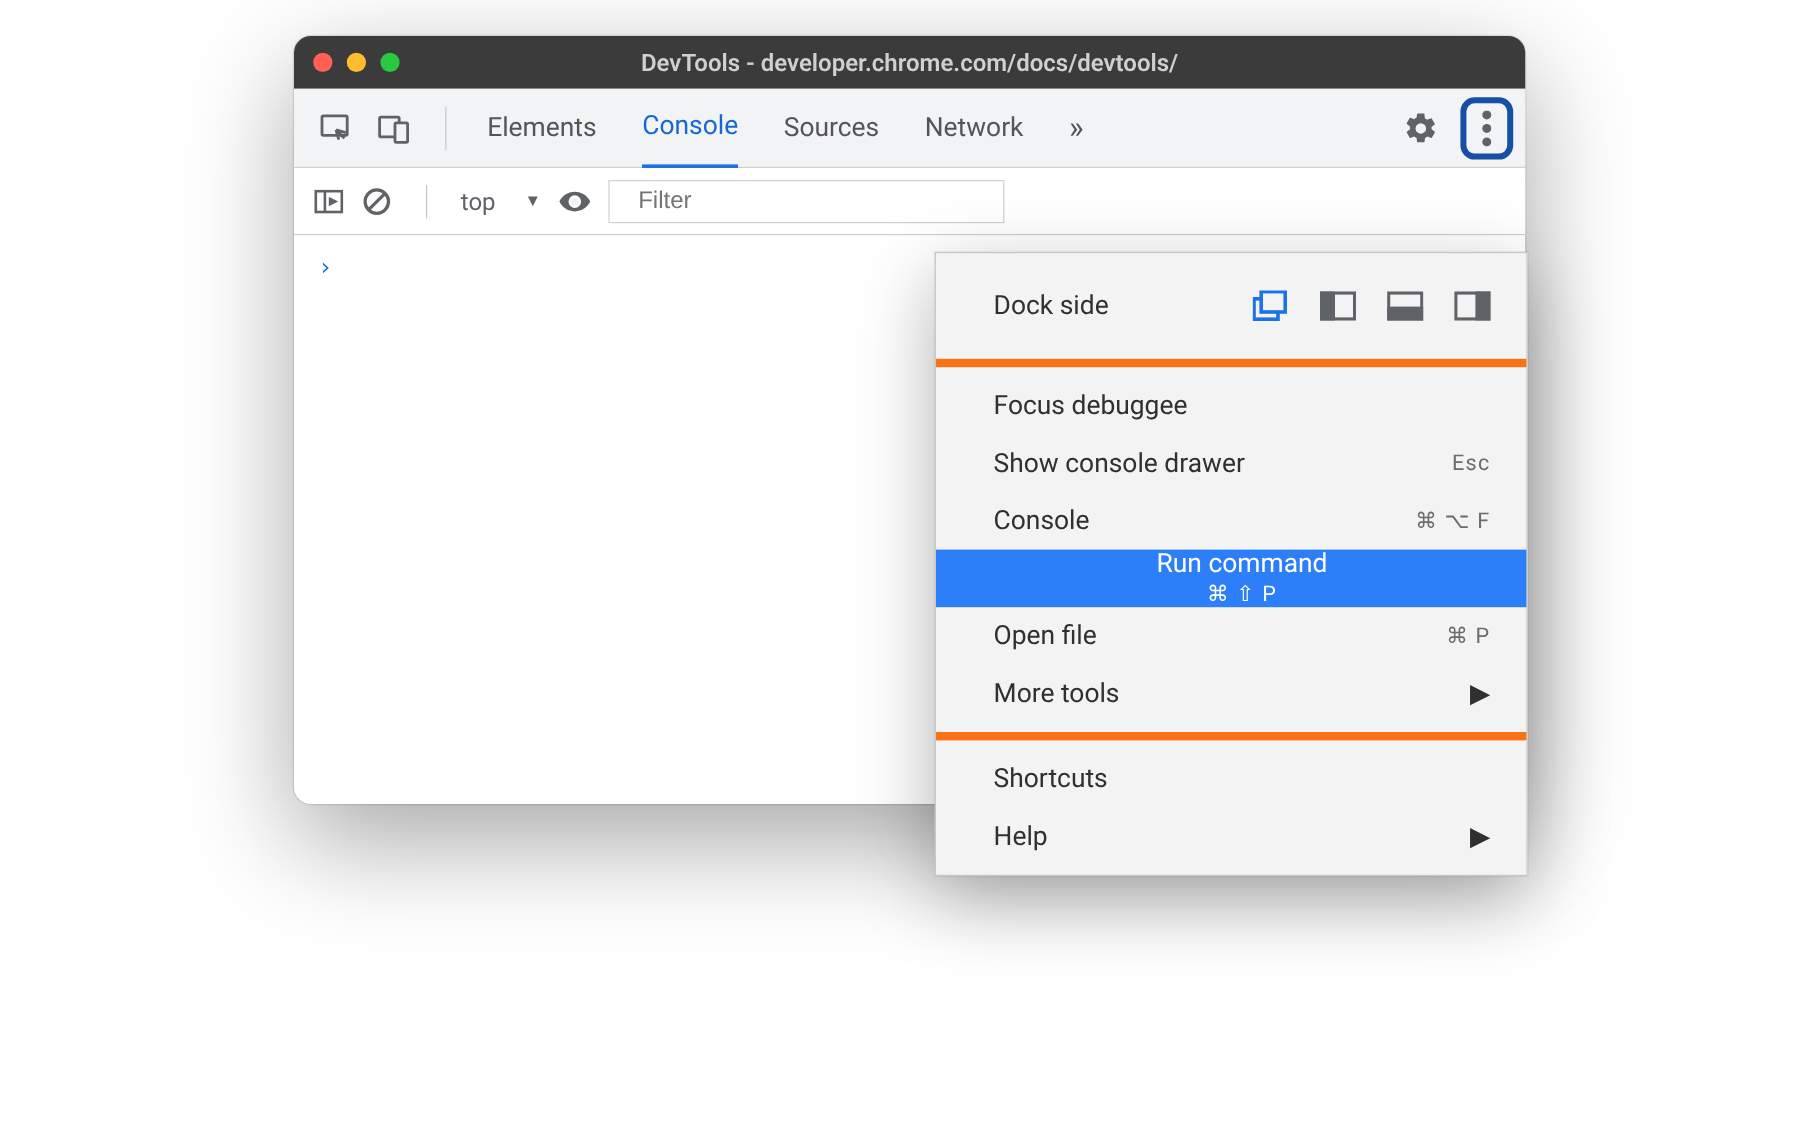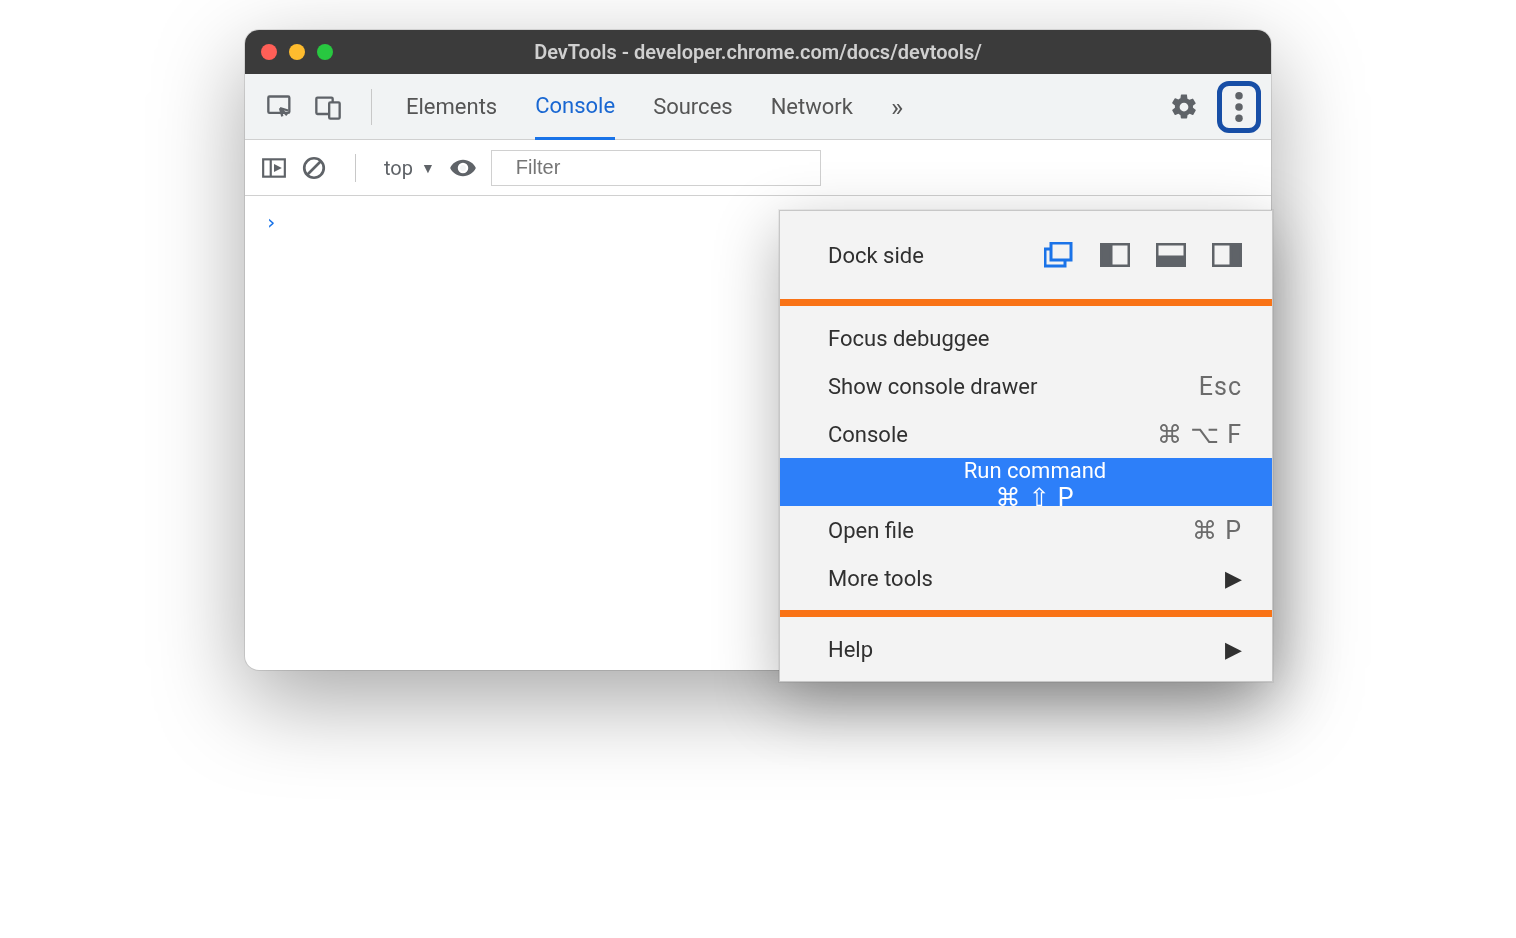--- a/index.html
+++ b/index.html
@@ -72,21 +72,21 @@
     height: 56px;
     background: #fff;
     border-bottom: 1px solid #d0d0d0;
     display:flex;
     align-items:center;
     padding: 0 16px;
     gap: 14px;
     font-size: 20px;
     color:#5f6368;
   }
-  .context-sel { display:flex; align-items:center; gap:8px;}
+  .context-sel { display:flex; align-items:center; gap:24px;}
   .filter-input {
     height: 36px;
     border: 1px solid #d0d0d0;
     width: 330px;
     padding: 0 24px;
     font-size: 20px;
     color:#999;
     background:#fff;
     outline:none;
   }
@@ -116,21 +116,21 @@
   .popup-section:last-child { border-bottom:none; }
   .popup-row {
     height: 48px;
     display:flex;
     align-items:center;
     padding: 0 30px 0 48px;
     justify-content: space-between;
   }
   .popup-row.dock { height: 72px; gap:18px; justify-content:flex-start;}
   .popup-row.dock .dock-icons { margin-left:auto; display:flex; gap:26px; align-items:center; }
-  .popup-row .shortcut { color:#6b6b6b; font-size:25px; letter-spacing:1px;text-align:right;}
+  .popup-row .shortcut { color:#6b6b6b; font-size:18px; letter-spacing:1px;text-align:right;}
   .popup-row.highlight {
     background:#2d7ff9;
     color:#fff;
     flex-direction:column;
   }
   .popup-row.highlight .shortcut { color:#fff; }
   .dock-icon { width:30px; height:24px; display:flex; align-items:center; justify-content:center; }
   svg { display:block; }
   .arrow-right { font-size:22px; color:#303030; }
 </style>
@@ -269,18 +269,21 @@
         <span>Open file</span>
         <span class="shortcut">⌘ P</span>
       </div>
       <div class="popup-row">
         <span>More tools</span>
         <span class="arrow-right">▶</span>
       </div>
     </div>
     <div class="popup-section">
       <div class="popup-row">
+        <span>Shortcuts</span>
+      </div>
+      <div class="popup-row">
         <span>Help</span>
         <span class="arrow-right">▶</span>
       </div>
     </div>
   </div>
 </div>
 
 </body></html>

